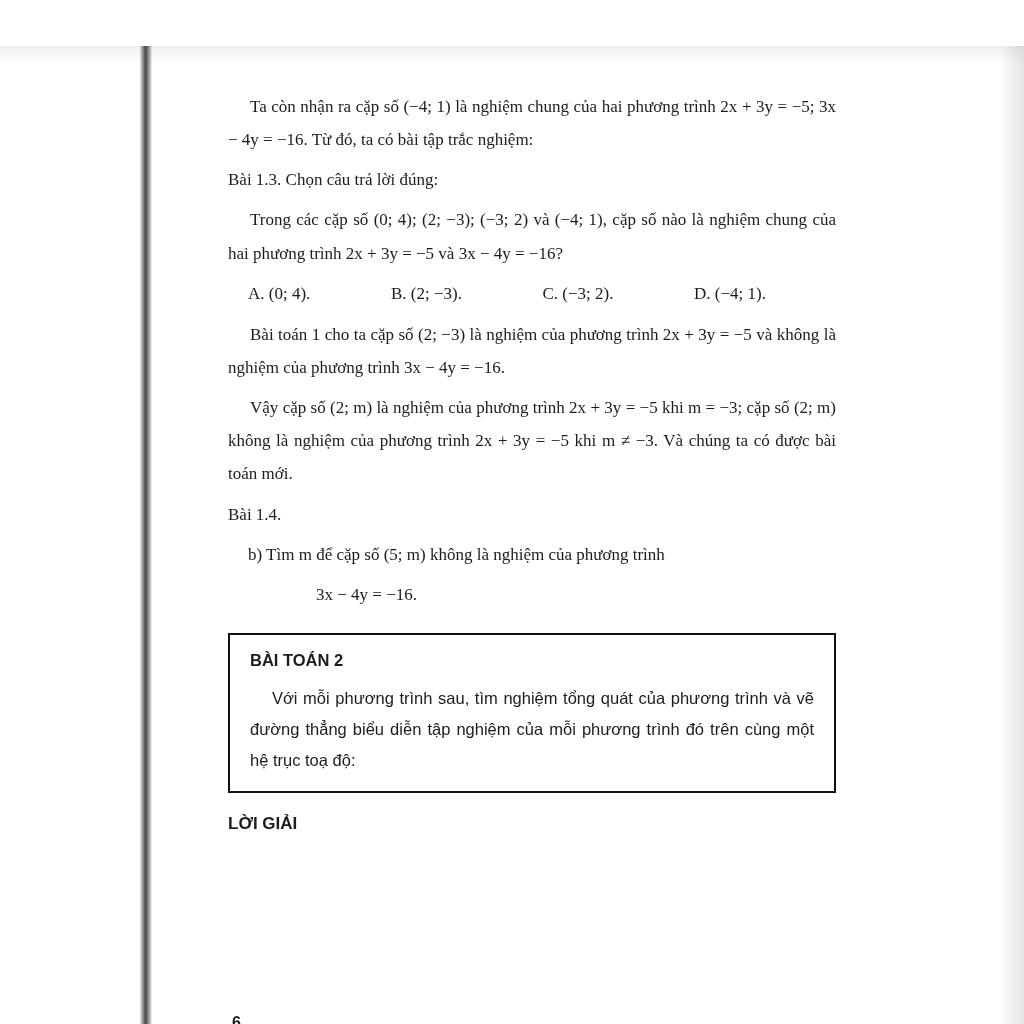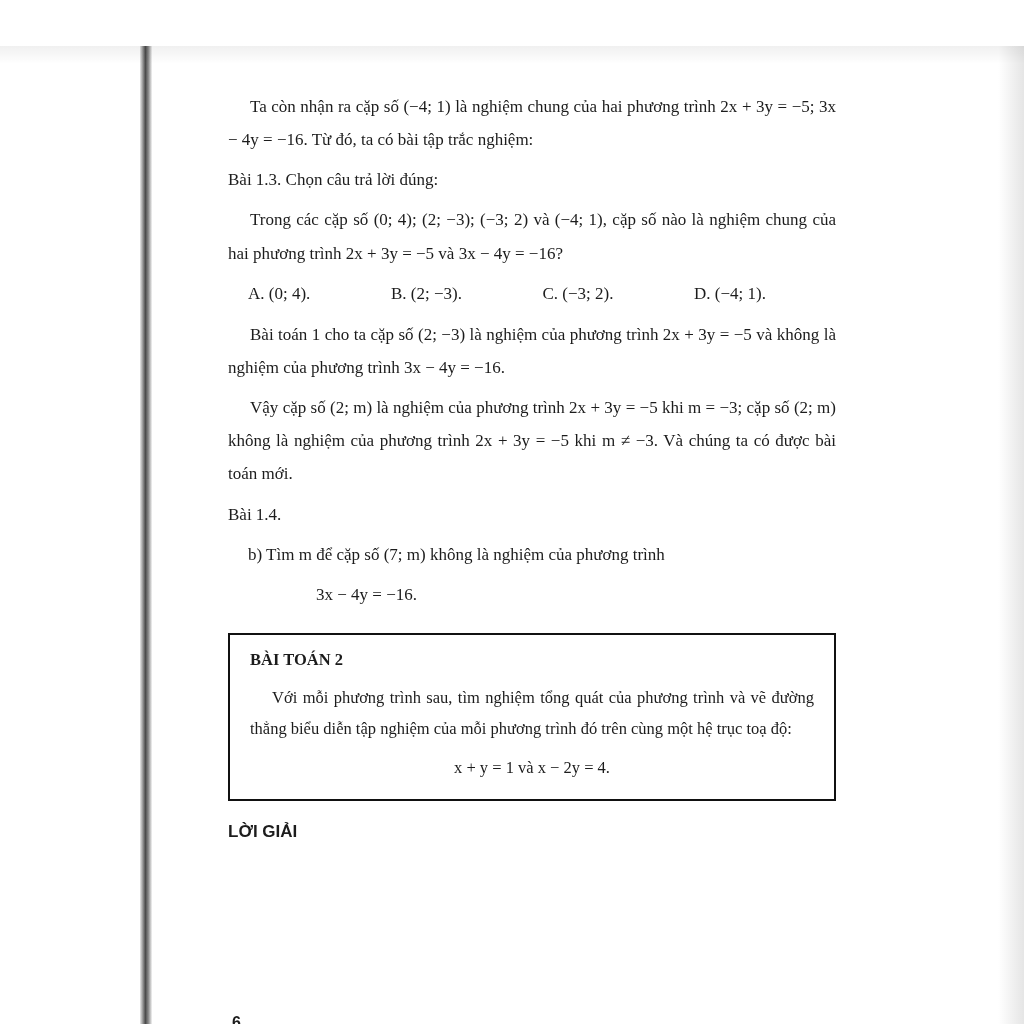--- a/index.html
+++ b/index.html
@@ -53,21 +53,21 @@
     align-items:flex-end;
   }
   .eq-line{
     margin:0 0 7px 0;
     padding-left:88px;
   }
   .problem-box{
     border:2.5px solid #111;
     margin:22px 0 10px 0;
     padding:10px 20px 16px 20px;
-    font-family:Liberation Serif, serif;
+    font-family:Liberation Sans, sans-serif;
     font-size:16.5px;
     line-height:1.85;
   }
   .problem-box .box-title{
     font-weight:bold;
     margin:0 0 8px 0;
     text-align:left;
     text-indent:0;
   }
   .problem-box .box-body{text-indent:22px; margin:0;}
@@ -114,27 +114,26 @@
       <span>D. (−4; 1).</span>
     </div>
 
     <p class="indent">Bài toán 1 cho ta cặp số (2; −3) là nghiệm của phương trình 2x + 3y = −5 và không là nghiệm của phương trình 3x − 4y = −16.</p>
 
     <p class="indent">Vậy cặp số (2; m) là nghiệm của phương trình 2x + 3y = −5 khi m = −3; cặp số (2; m) không là nghiệm của phương trình 2x + 3y = −5 khi m ≠ −3. Và chúng ta có được bài toán mới.</p>
 
     <p class="bold">Bài 1.4.</p>
 
 
-    <p style="padding-left:20px;">b) Tìm m để cặp số (7; m) không là nghiệm của phương trình</p>
+    <p style="padding-left:20px;">b) Tìm m để cặp số (5; m) không là nghiệm của phương trình</p>
     <p class="eq-line">3x − 4y = −16.</p>
 
     <div class="problem-box">
       <p class="box-title">BÀI TOÁN 2</p>
       <p class="box-body">Với mỗi phương trình sau, tìm nghiệm tổng quát của phương trình và vẽ đường thẳng biểu diễn tập nghiệm của mỗi phương trình đó trên cùng một hệ trục toạ độ:</p>
-      <p class="box-eq">x + y = 1 và x − 2y = 4.</p>
     </div>
 
     <p class="solution-title">LỜI GIẢI</p>
 
 
   </div>
 
   <div class="page-number">6</div>
 
 </div>

